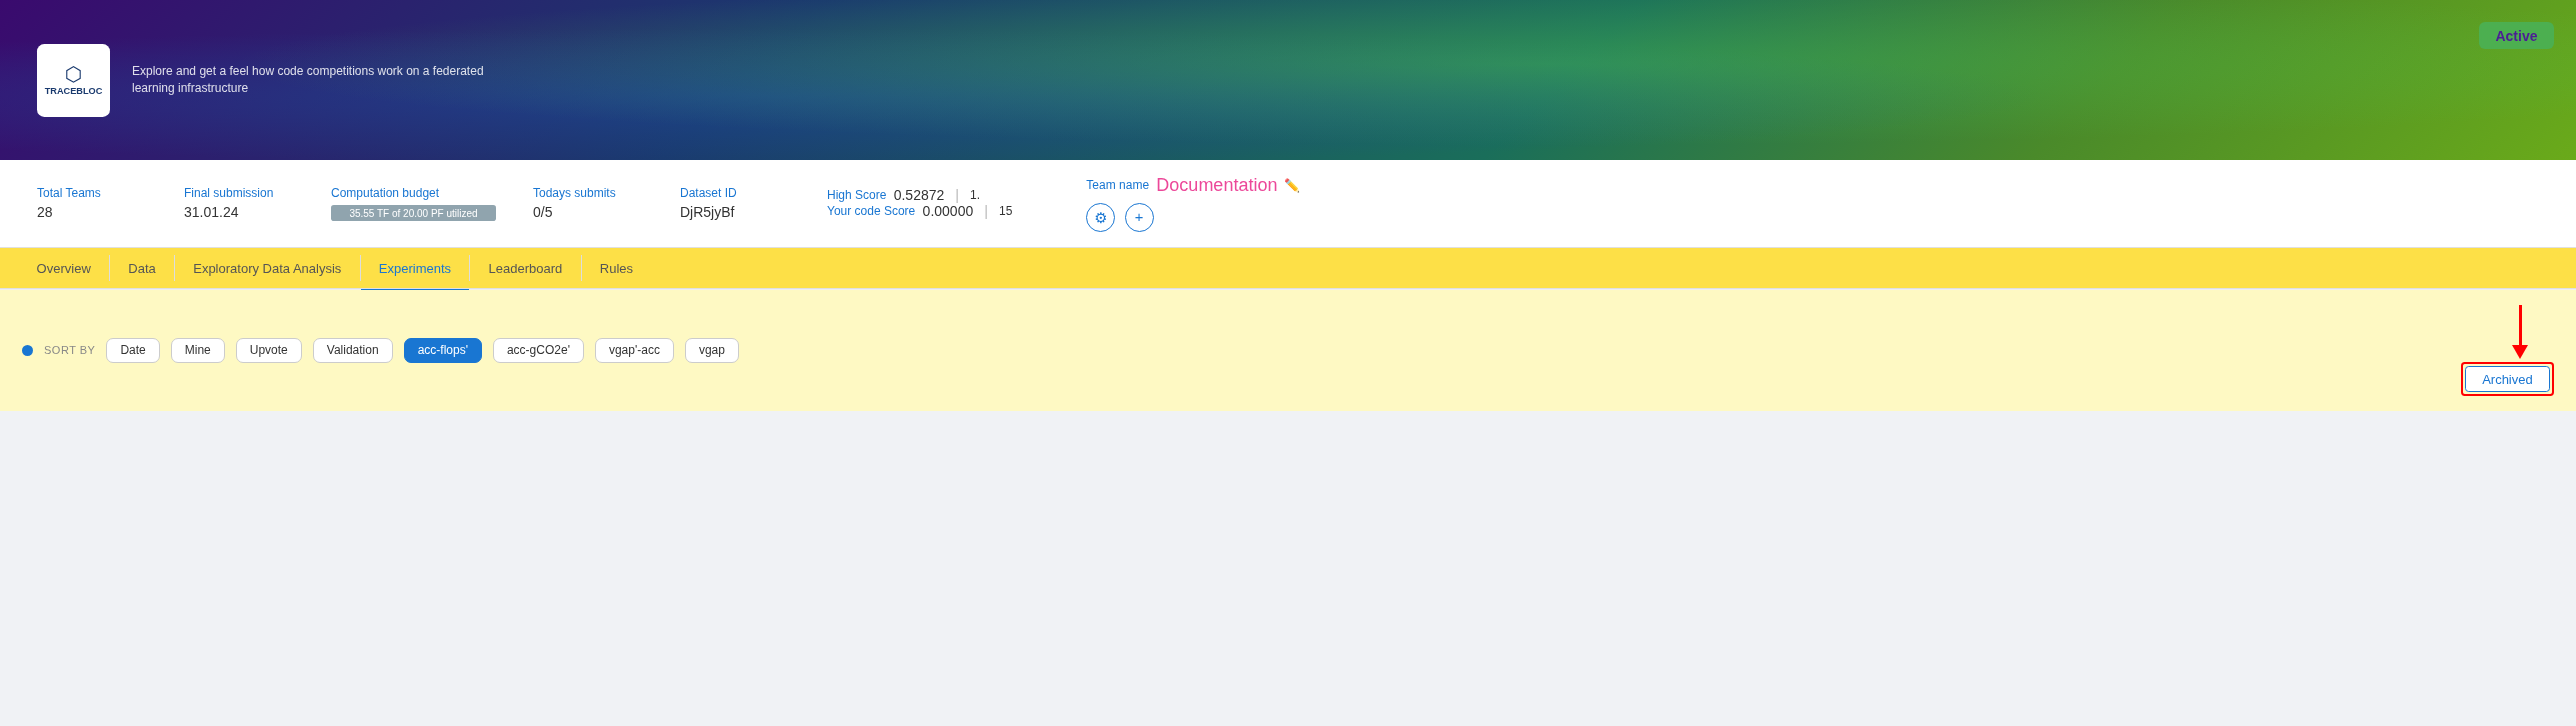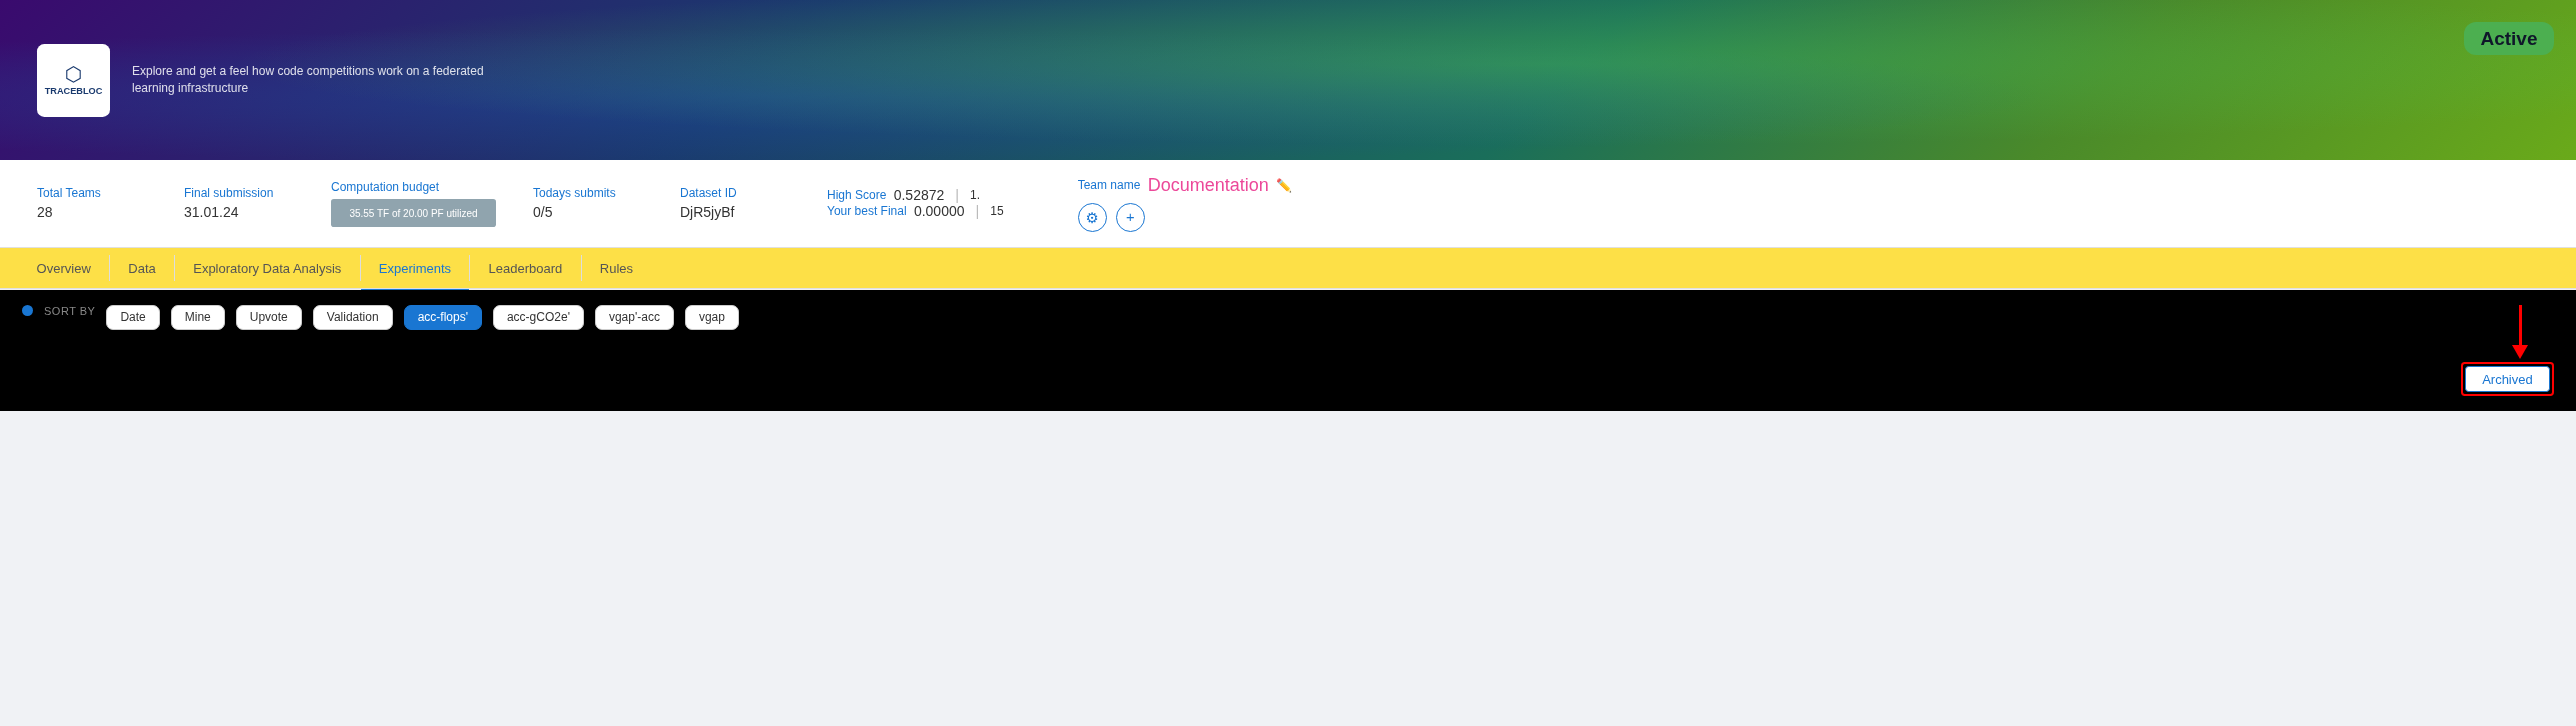--- a/index.html
+++ b/index.html
@@ -56,24 +56,24 @@
       font-size: 12px;
       color: rgba(255,255,255,0.85);
       max-width: 385px;
       line-height: 1.4;
     }
     .active-badge {
       position: absolute;
       top: 22px;
       right: 22px;
       background: #4CAF50;
-      color: #0f172a;
+      color: #4c1d95;
       padding: 5.5px 16.5px;
-      border-radius: 12px;
-      font-size: 19px;
+      border-radius: 6px;
+      font-size: 14px;
       font-weight: bold;
       z-index: 1;
     }
 
     
     .stats-row {
       background: white;
       padding: 14.7px 37px;
       display: flex;
       align-items: center;
@@ -109,21 +109,21 @@
     .stat-inline .stat-value {
       margin-top: 0;
     }
     .budget-bar-container {
       display: flex;
       flex-direction: column;
       margin-right: 37px;
       min-width: 165px;
     }
     .budget-bar {
-      height: 28px;
+      height: 16px;
       background: #90A4AE;
       border-radius: 2.8px;
       display: flex;
       align-items: center;
       justify-content: center;
       color: white;
       font-size: 10px;
       margin-top: 5.5px;
       padding: 0 7.3px;
       white-space: nowrap;
@@ -195,24 +195,24 @@
       font-weight: 500;
     }
     .tab-separator {
       width: 0.9px;
       background: #ddd;
       margin: 7.3px 0;
     }
 
     
     .experiments-row {
-      background: #000000;
+      background: #fef9c3;
       padding: 14.7px 22px;
       display: flex;
-      align-items: flex-start;
+      align-items: center;
       gap: 11px;
       flex-wrap: wrap;
       border-top: 0.9px solid #f0f0f0;
     }
     .blue-dot {
       width: 11px;
       height: 11px;
       border-radius: 50%;
       background: #1976D2;
       flex-shrink: 0;
@@ -317,21 +317,21 @@
     <span class="stat-value">DjR5jyBf</span>
   </div>
   <div class="stat-item">
     <div class="stat-inline" style="margin-right:0;">
       <span class="stat-label">High Score</span>
       <span class="stat-value">0.52872</span>
       <span class="score-divider">|</span>
       <span class="score-rank">1.</span>
     </div>
     <div class="stat-inline" style="margin-right:0;">
-      <span class="stat-label">Your best Final</span>
+      <span class="stat-label">Your code Score</span>
       <span class="stat-value">0.00000</span>
       <span class="score-divider">|</span>
       <span class="score-rank">15</span>
     </div>
   </div>
   <div class="team-section" style="margin-left:37px;">
     <div class="team-header">
       <span class="stat-label">Team name</span>
       <span class="doc-link">Documentation</span>
       <span class="edit-icon">✏️</span>

